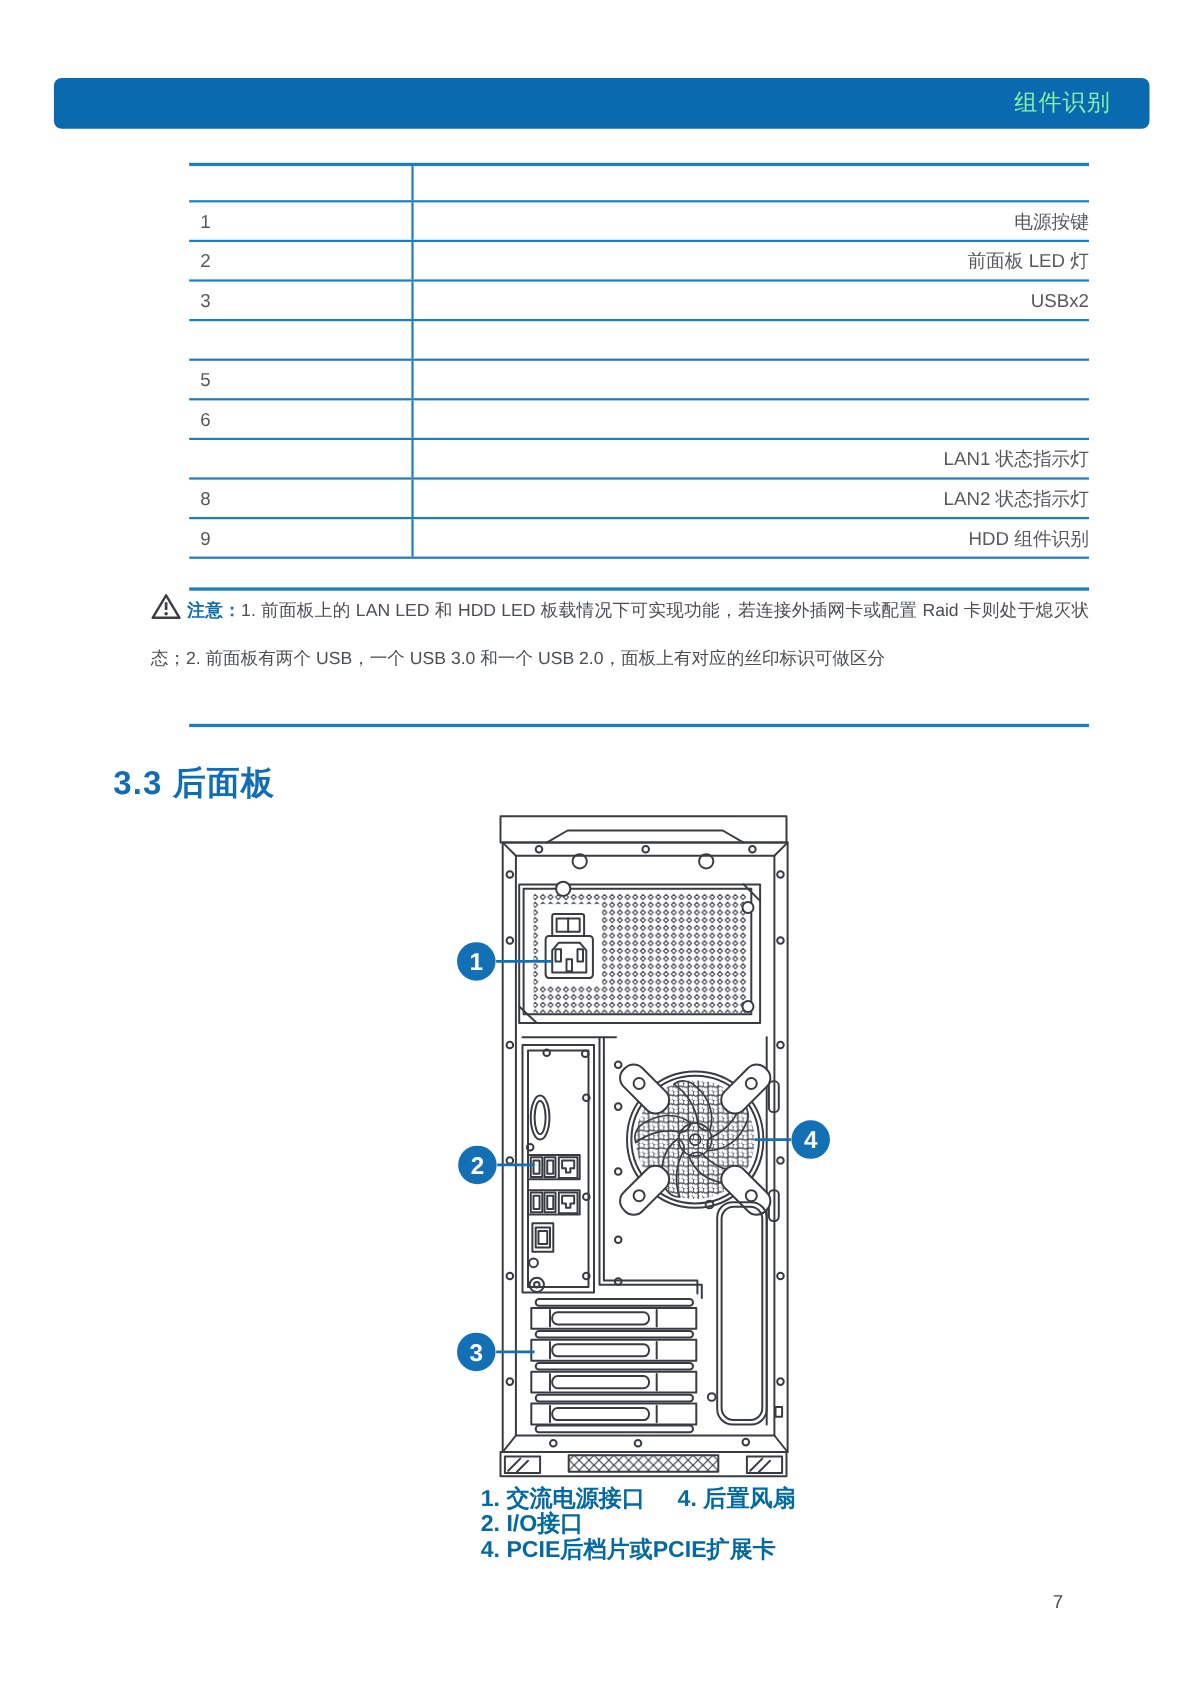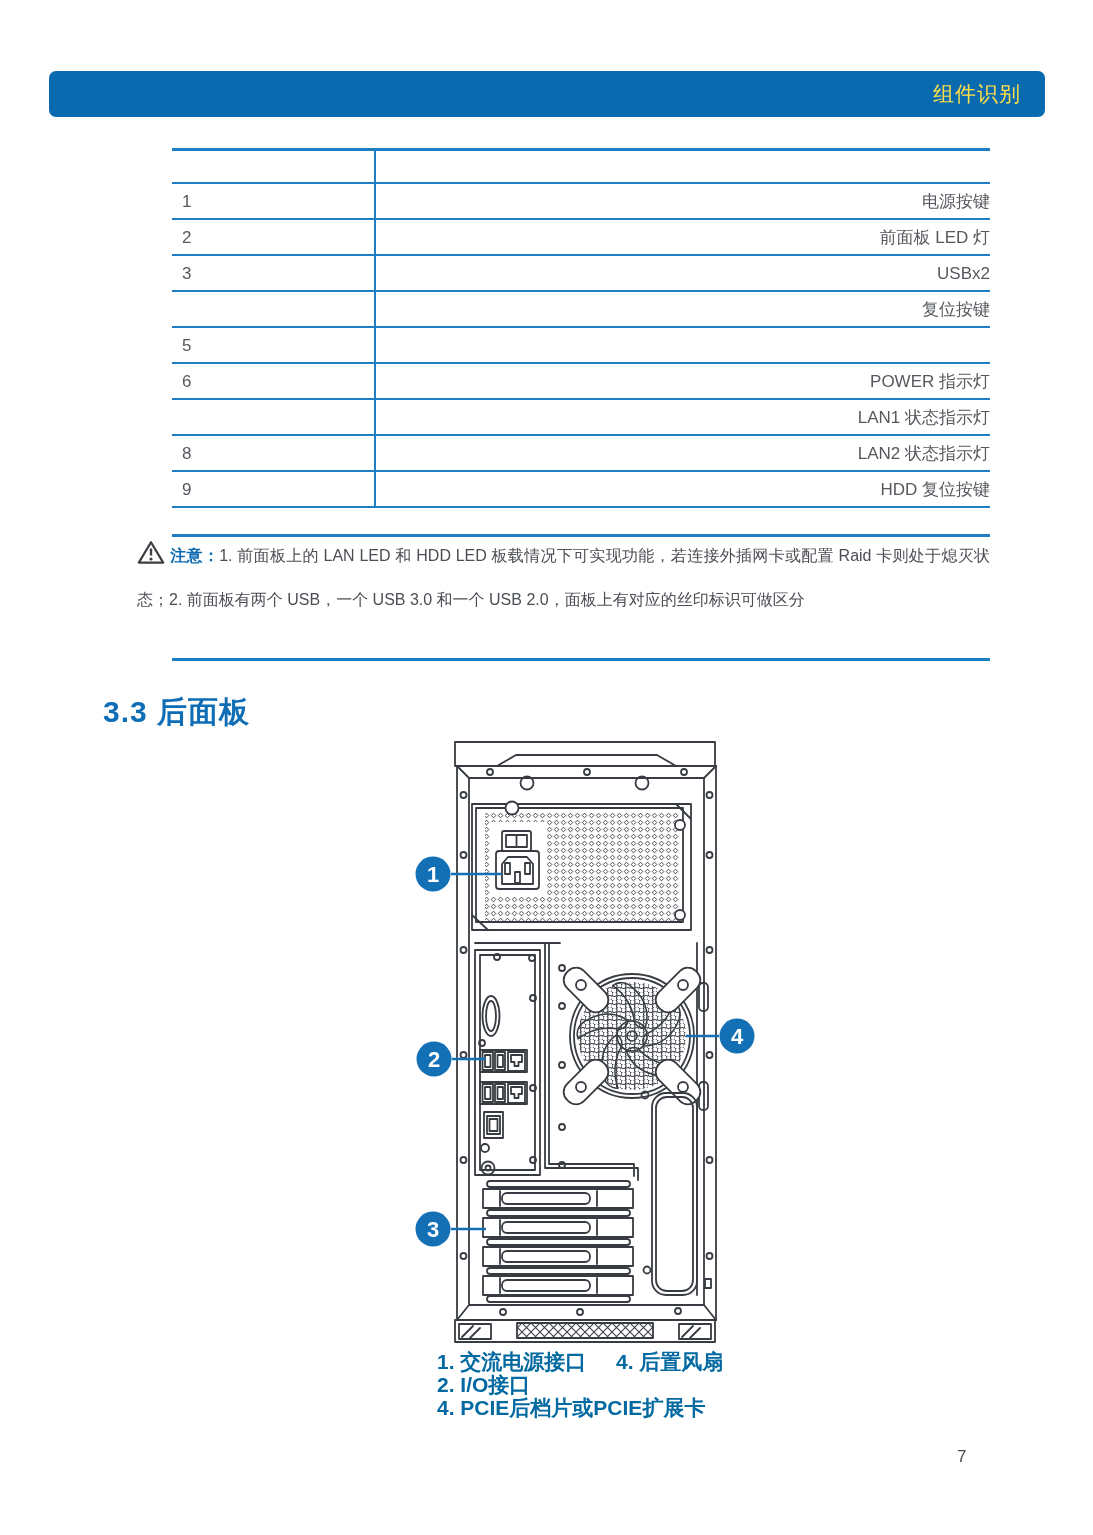--- a/index.html
+++ b/index.html
@@ -4,22 +4,22 @@
 <style>
   html,body{margin:0;padding:0;}
   body{
     width:1093px;height:1535px;position:relative;background:#fff;overflow:hidden;
     font-family:"Liberation Sans","DejaVu Sans",sans-serif;
   }
   .abs{position:absolute;}
   
   .header-bar{
     left:49px;top:71px;width:996px;height:46px;border-radius:7px;
-    background:#0a6ab0;color:#fde047;text-align:right;line-height:46px;
-    font-size:21px;letter-spacing:1px;padding-right:4px;box-sizing:border-box;
+    background:#0a6ab0;color:#86efac;text-align:right;line-height:46px;
+    font-size:21px;letter-spacing:1px;padding-right:15px;box-sizing:border-box;
   }
   .header-bar span{padding-right:20px;display:inline-block;}
   
   .comp-table{left:172px;top:148px;width:818px;border-top:3px solid #1b7ec3;font-size:17px;color:#55585d;}
   .comp-table .tr{display:flex;height:36px;line-height:36px;border-bottom:2px solid #1b7ec3;box-sizing:border-box;}
   .comp-table .tr.th{height:33px;line-height:33px;}
   .comp-table .td{box-sizing:border-box;padding-left:10px;overflow:hidden;white-space:nowrap;}
   .comp-table .c1{width:204px;border-right:2px solid #1b7ec3;}
   .comp-table .c2{flex:1;text-align:right;}
   
@@ -58,40 +58,38 @@
   <div class="tr">
       <div class="td c1">2</div>
       <div class="td c2">前面板 LED 灯</div>
     </div>
   <div class="tr">
       <div class="td c1">3</div>
       <div class="td c2">USBx2</div>
     </div>
   <div class="tr">
       <div class="td c1"></div>
-      <div class="td c2">复位按键</div>
     </div>
   <div class="tr">
       <div class="td c1">5</div>
     </div>
   <div class="tr">
       <div class="td c1">6</div>
-      <div class="td c2">POWER 指示灯</div>
     </div>
   <div class="tr">
       <div class="td c1"></div>
       <div class="td c2">LAN1 状态指示灯</div>
     </div>
   <div class="tr">
       <div class="td c1">8</div>
       <div class="td c2">LAN2 状态指示灯</div>
     </div>
   <div class="tr">
       <div class="td c1">9</div>
-      <div class="td c2">HDD 复位按键</div>
+      <div class="td c2">HDD 组件识别</div>
     </div>
 </div>
 
 <div class="abs rule" style="top:534px;"></div>
 <div class="abs note">
   <svg class="warn-svg" width="28" height="25" viewBox="0 0 28 25">
     <path d="M14 2.2 L26.2 22.6 H1.8 Z" fill="none" stroke="#3b3e43" stroke-width="2.2" stroke-linejoin="round"></path>
     <line x1="14" y1="8.5" x2="14" y2="15.5" stroke="#3b3e43" stroke-width="2.4"></line>
     <circle cx="14" cy="19" r="1.6" fill="#3b3e43"></circle>
   </svg><span class="note-label">注意：</span><span>1. 前面板上的 LAN LED 和 HDD LED 板载情况下可实现功能，若连接外插网卡或配置 Raid 卡则处于熄灭状态；2. 前面板有两个 USB，一个 USB 3.0 和一个 USB 2.0，面板上有对应的丝印标识可做区分</span>

